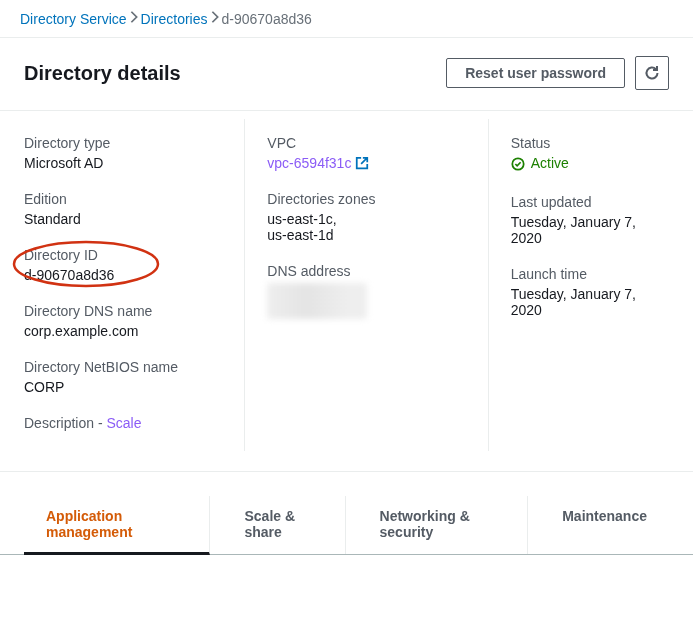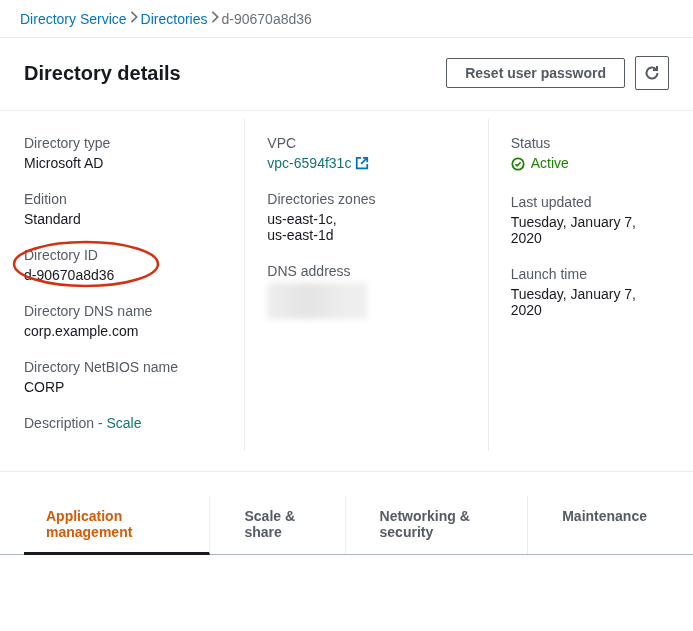--- a/index.html
+++ b/index.html
@@ -54,21 +54,21 @@
     display: flex;
     padding: 8px 24px 20px 24px;
     gap: 14px;
     border-bottom: 1px solid #eaeded;
   }
   .col { flex: 1; padding-top: 16px; }
   .col + .col { border-left: 1px solid #eaeded; padding-left: 22px; margin-left: 48px; }
   .field { margin-bottom: 20px; position: relative; }
   .field-label { color: #545b64; font-size: 14px; margin-bottom: 4px; }
   .field-value { color: #16191f; font-size: 14px; }
-  .link { color: #0f766e; cursor: pointer; }
+  .link { color: #8b5cf6; cursor: pointer; }
   .ext-link { display: inline-flex; align-items: center; gap: 4px; }
   .status-active { color: #1d8102; font-weight: 400; display: inline-flex; align-items: flex-end; gap: 6px; }
   .blur {
     display: inline-block;
     width: 100px;
     height: 36px;
     background: linear-gradient(90deg,#eee 0%, #e4e4e4 40%, #eee 80%);
     filter: blur(3px);
     border-radius: 2px;
   }

